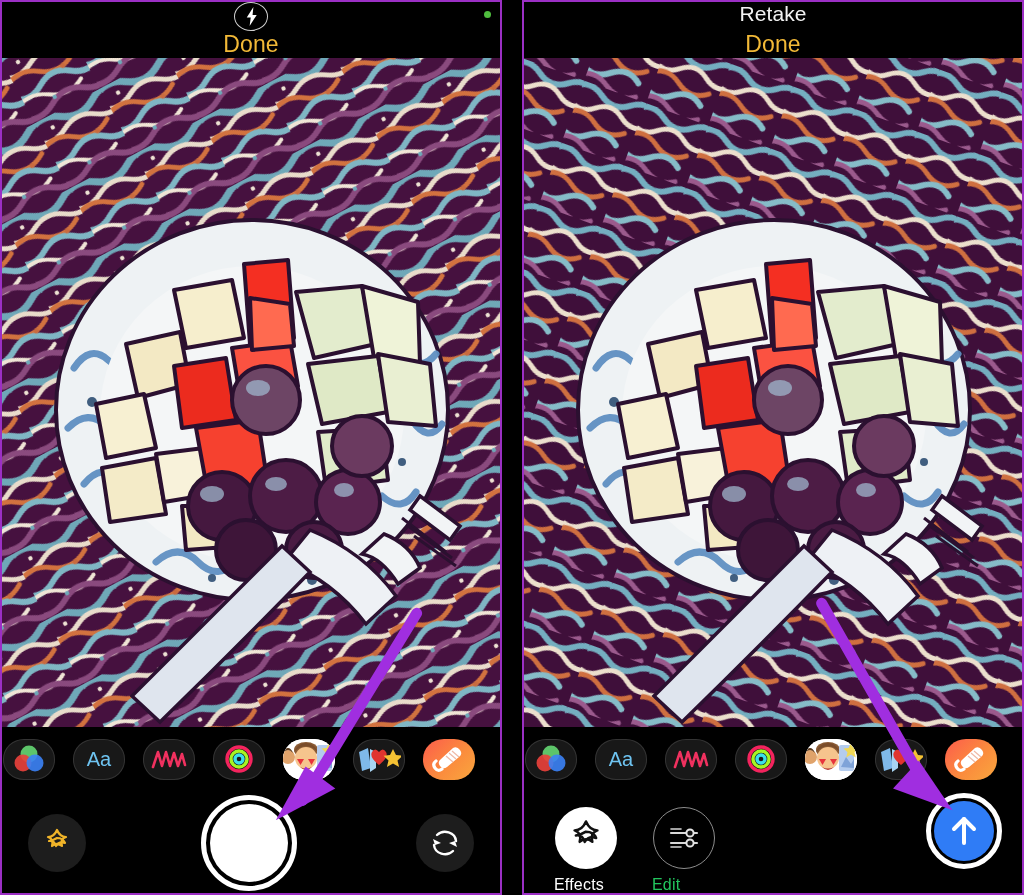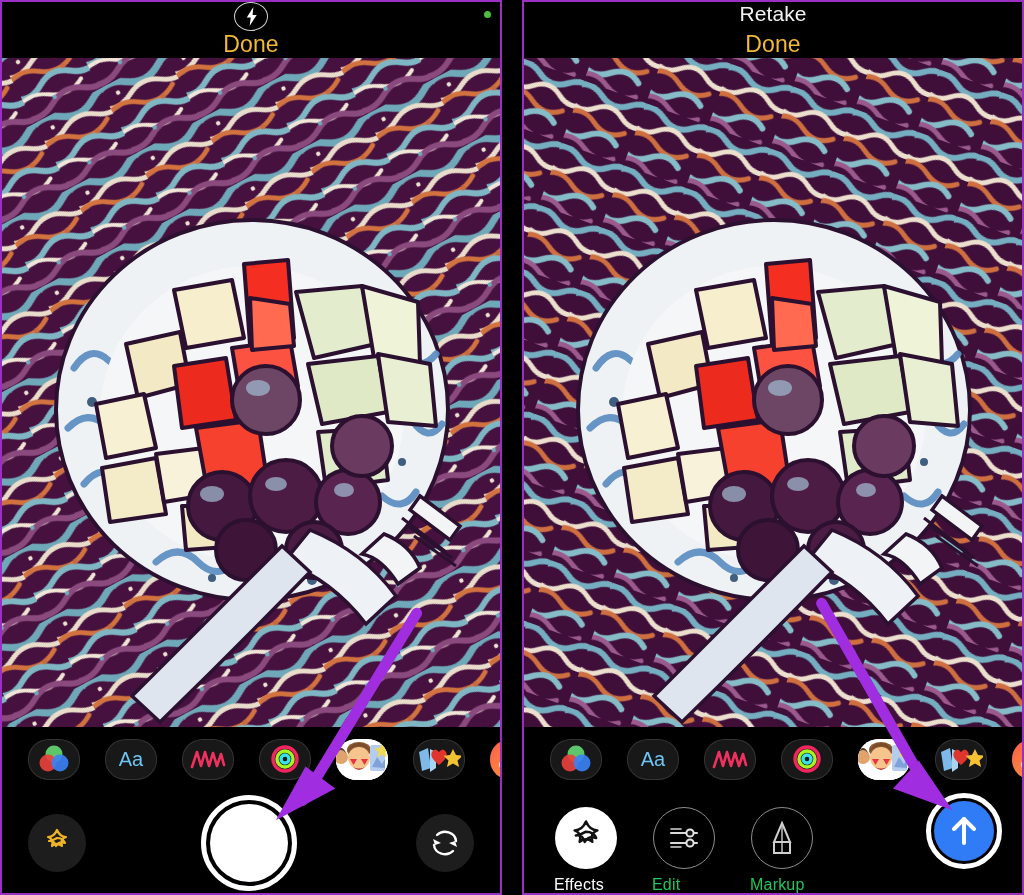--- a/index.html
+++ b/index.html
@@ -74,22 +74,22 @@
     left: 0; right: 0; bottom: 0;
     top: 725px;
     background: #000;
   }
   .effects-row {
     position: absolute;
     top: 6px; left: 0; right: 0;
     height: 52px;
     display: flex;
     align-items: center;
-    padding-left: 26px;
-    gap: 25px;
+    padding-left: 1px;
+    gap: 18px;
   }
   .eff {
     width: 52px; height: 41px;
     border-radius: 21px/20px;
     background: #181818;
     border: 1px solid #343434;
     display: flex; align-items: center; justify-content: center;
     flex: 0 0 auto;
     position: relative;
     overflow: hidden;
@@ -593,30 +593,20 @@
               <line x1="4" y1="20" x2="30" y2="20" stroke="#d8d8d8" stroke-width="2.2" stroke-linecap="round"></line>
               <line x1="4" y1="6" x2="14" y2="6" stroke="#d8d8d8" stroke-width="1.6" stroke-linecap="round"></line>
               <line x1="4" y1="24" x2="14" y2="24" stroke="#d8d8d8" stroke-width="1.6" stroke-linecap="round"></line>
               <circle cx="23" cy="10" r="3.6" fill="#111" stroke="#e6e6e6" stroke-width="2"></circle>
               <circle cx="23" cy="20" r="3.6" fill="#111" stroke="#e6e6e6" stroke-width="2"></circle>
             </svg>
           </div>
           <div class="lbl">Edit</div>
         </div>
 
-        <div class="action" style="left:226px; top:18px;">
-          <div class="circ outline">
-            <svg width="30" height="36" viewBox="0 0 30 36">
-              <path d="M15 3 L23 22 L7 22 Z" fill="none" stroke="#cfcfcf" stroke-width="2"></path>
-              <path d="M7 22 L7 33 L23 33 L23 22" fill="none" stroke="#cfcfcf" stroke-width="2"></path>
-              <path d="M15 3 L15 33" stroke="#cfcfcf" stroke-width="1.4"></path>
-            </svg>
-          </div>
-          <div class="lbl">Markup</div>
-        </div>
 
         <div class="send-btn">
           <div class="core">
             <svg width="30" height="34" viewBox="0 0 30 34">
               <path d="M15 5 L15 29" stroke="#fff" stroke-width="4" stroke-linecap="round"></path>
               <path d="M5 15 L15 5 L25 15" stroke="#fff" stroke-width="4" fill="none" stroke-linecap="round" stroke-linejoin="round"></path>
             </svg>
           </div>
         </div>
       </div>

